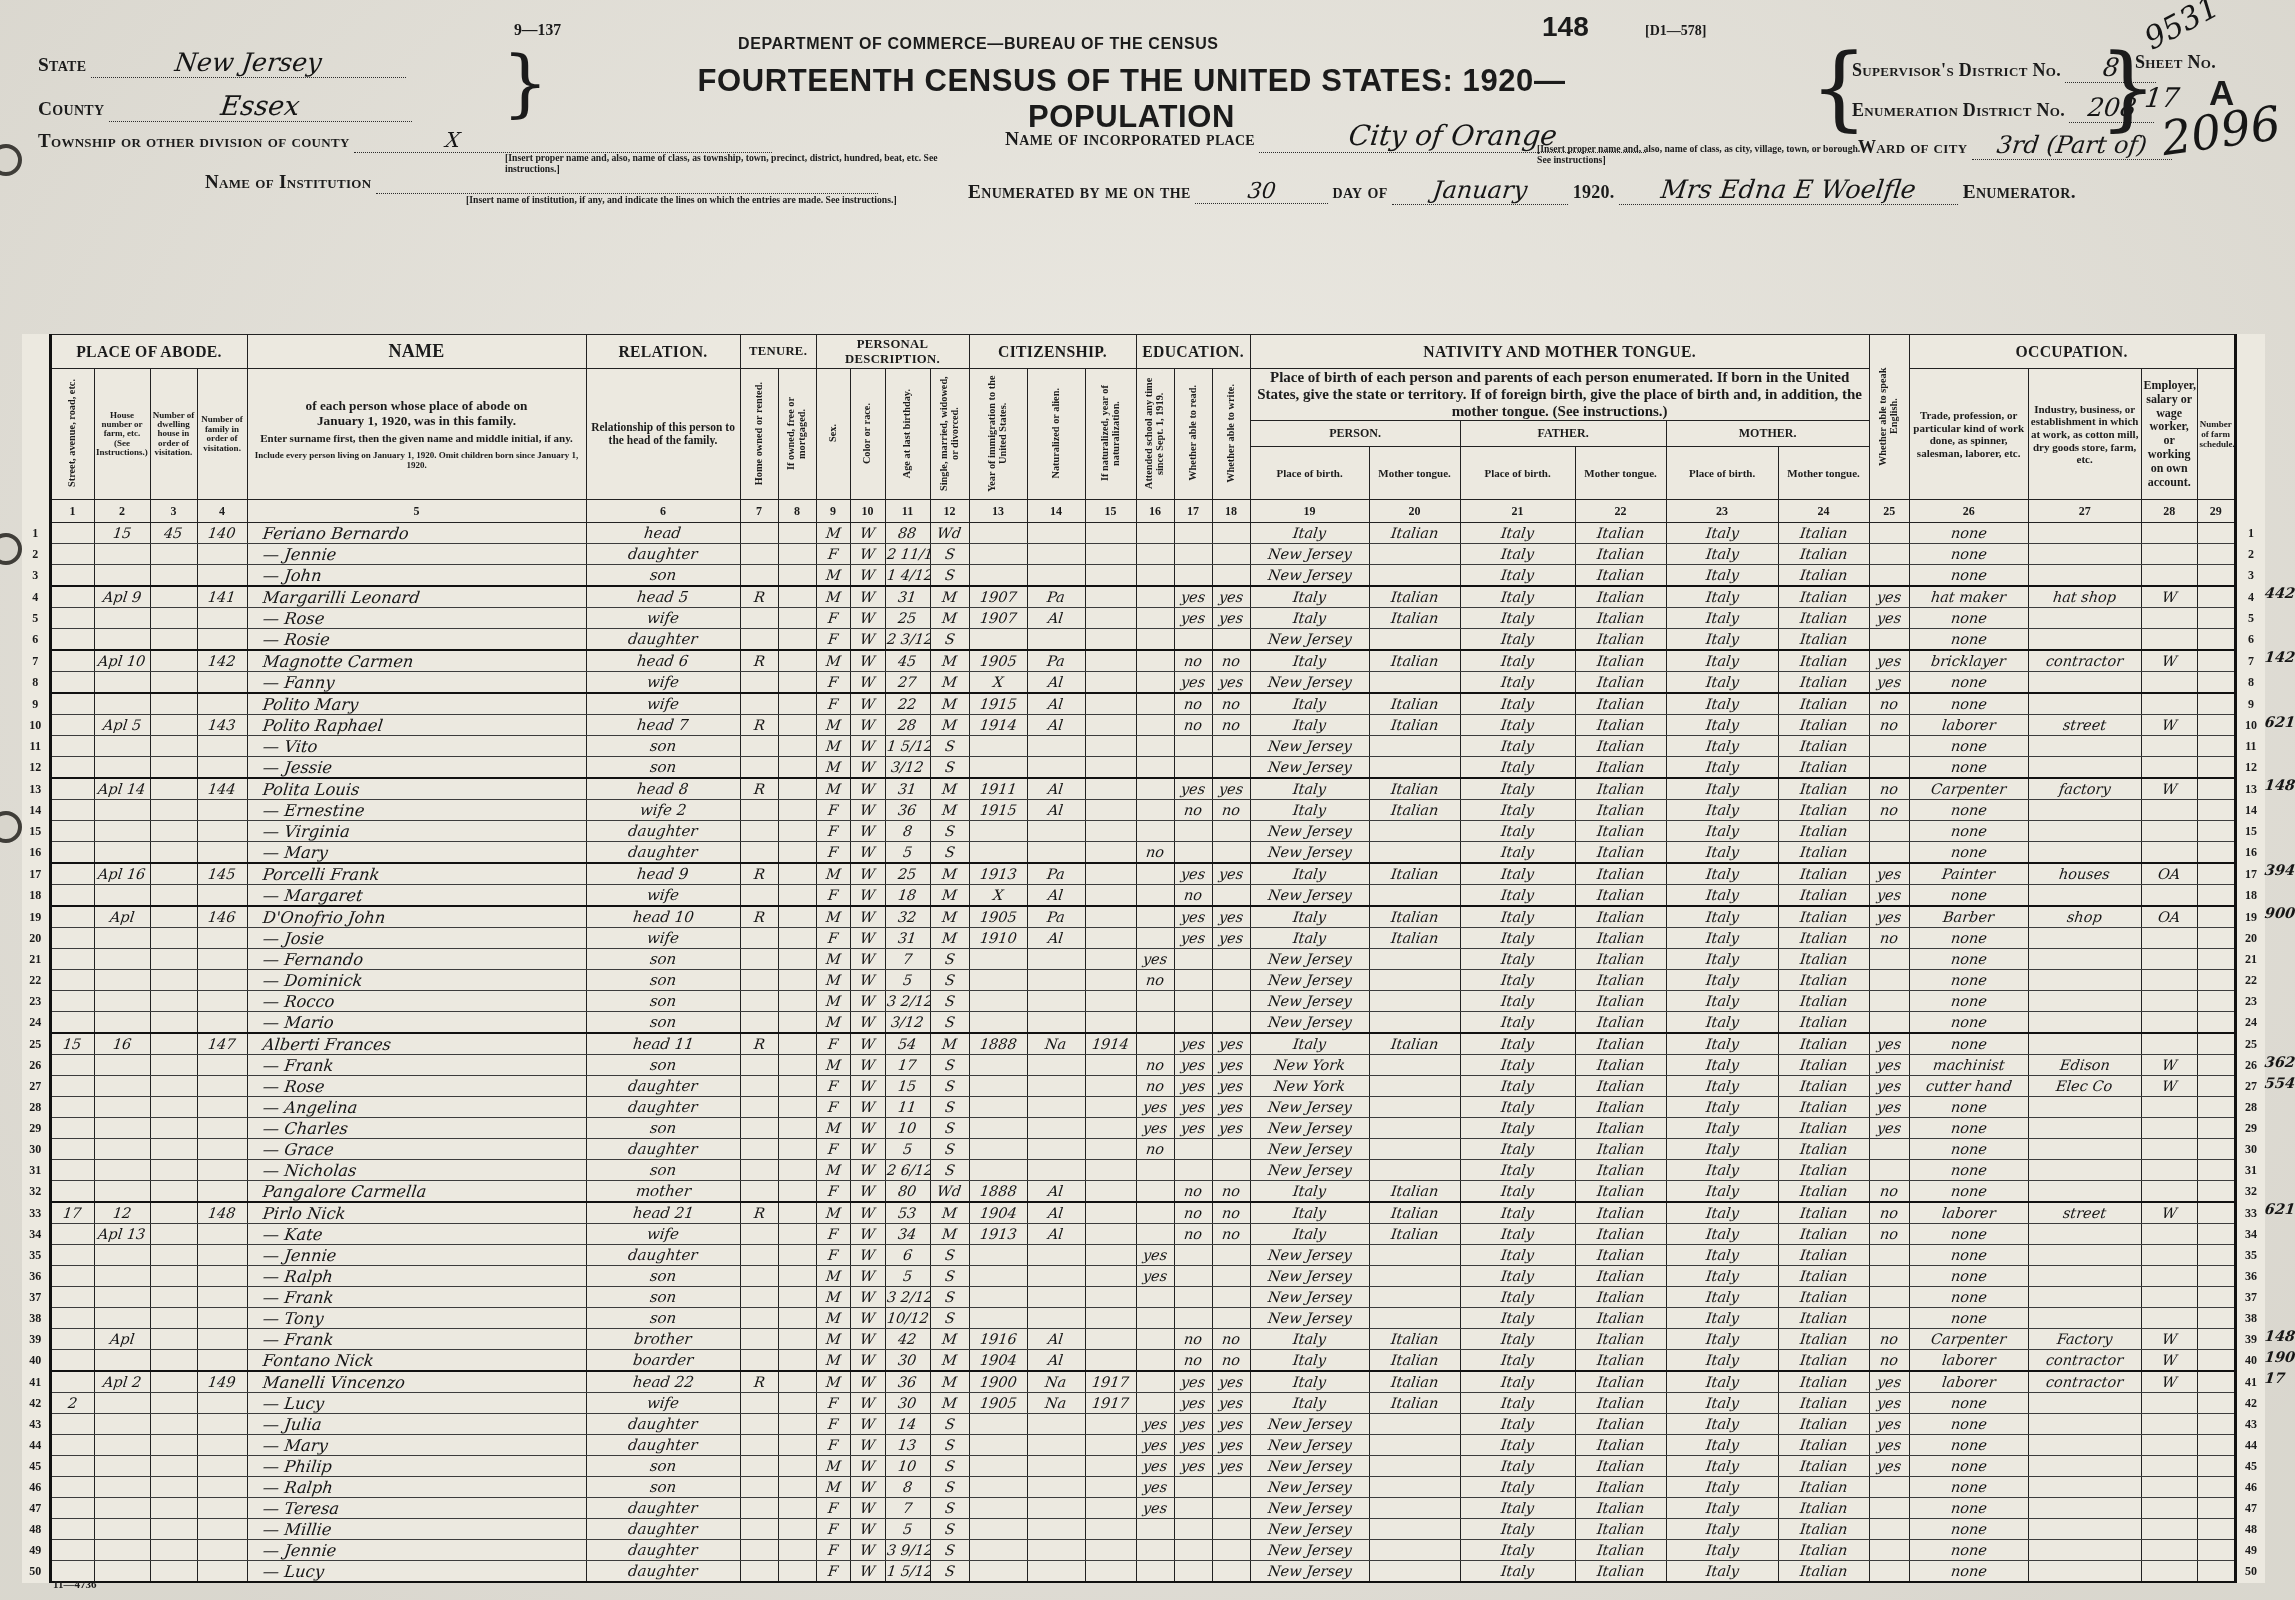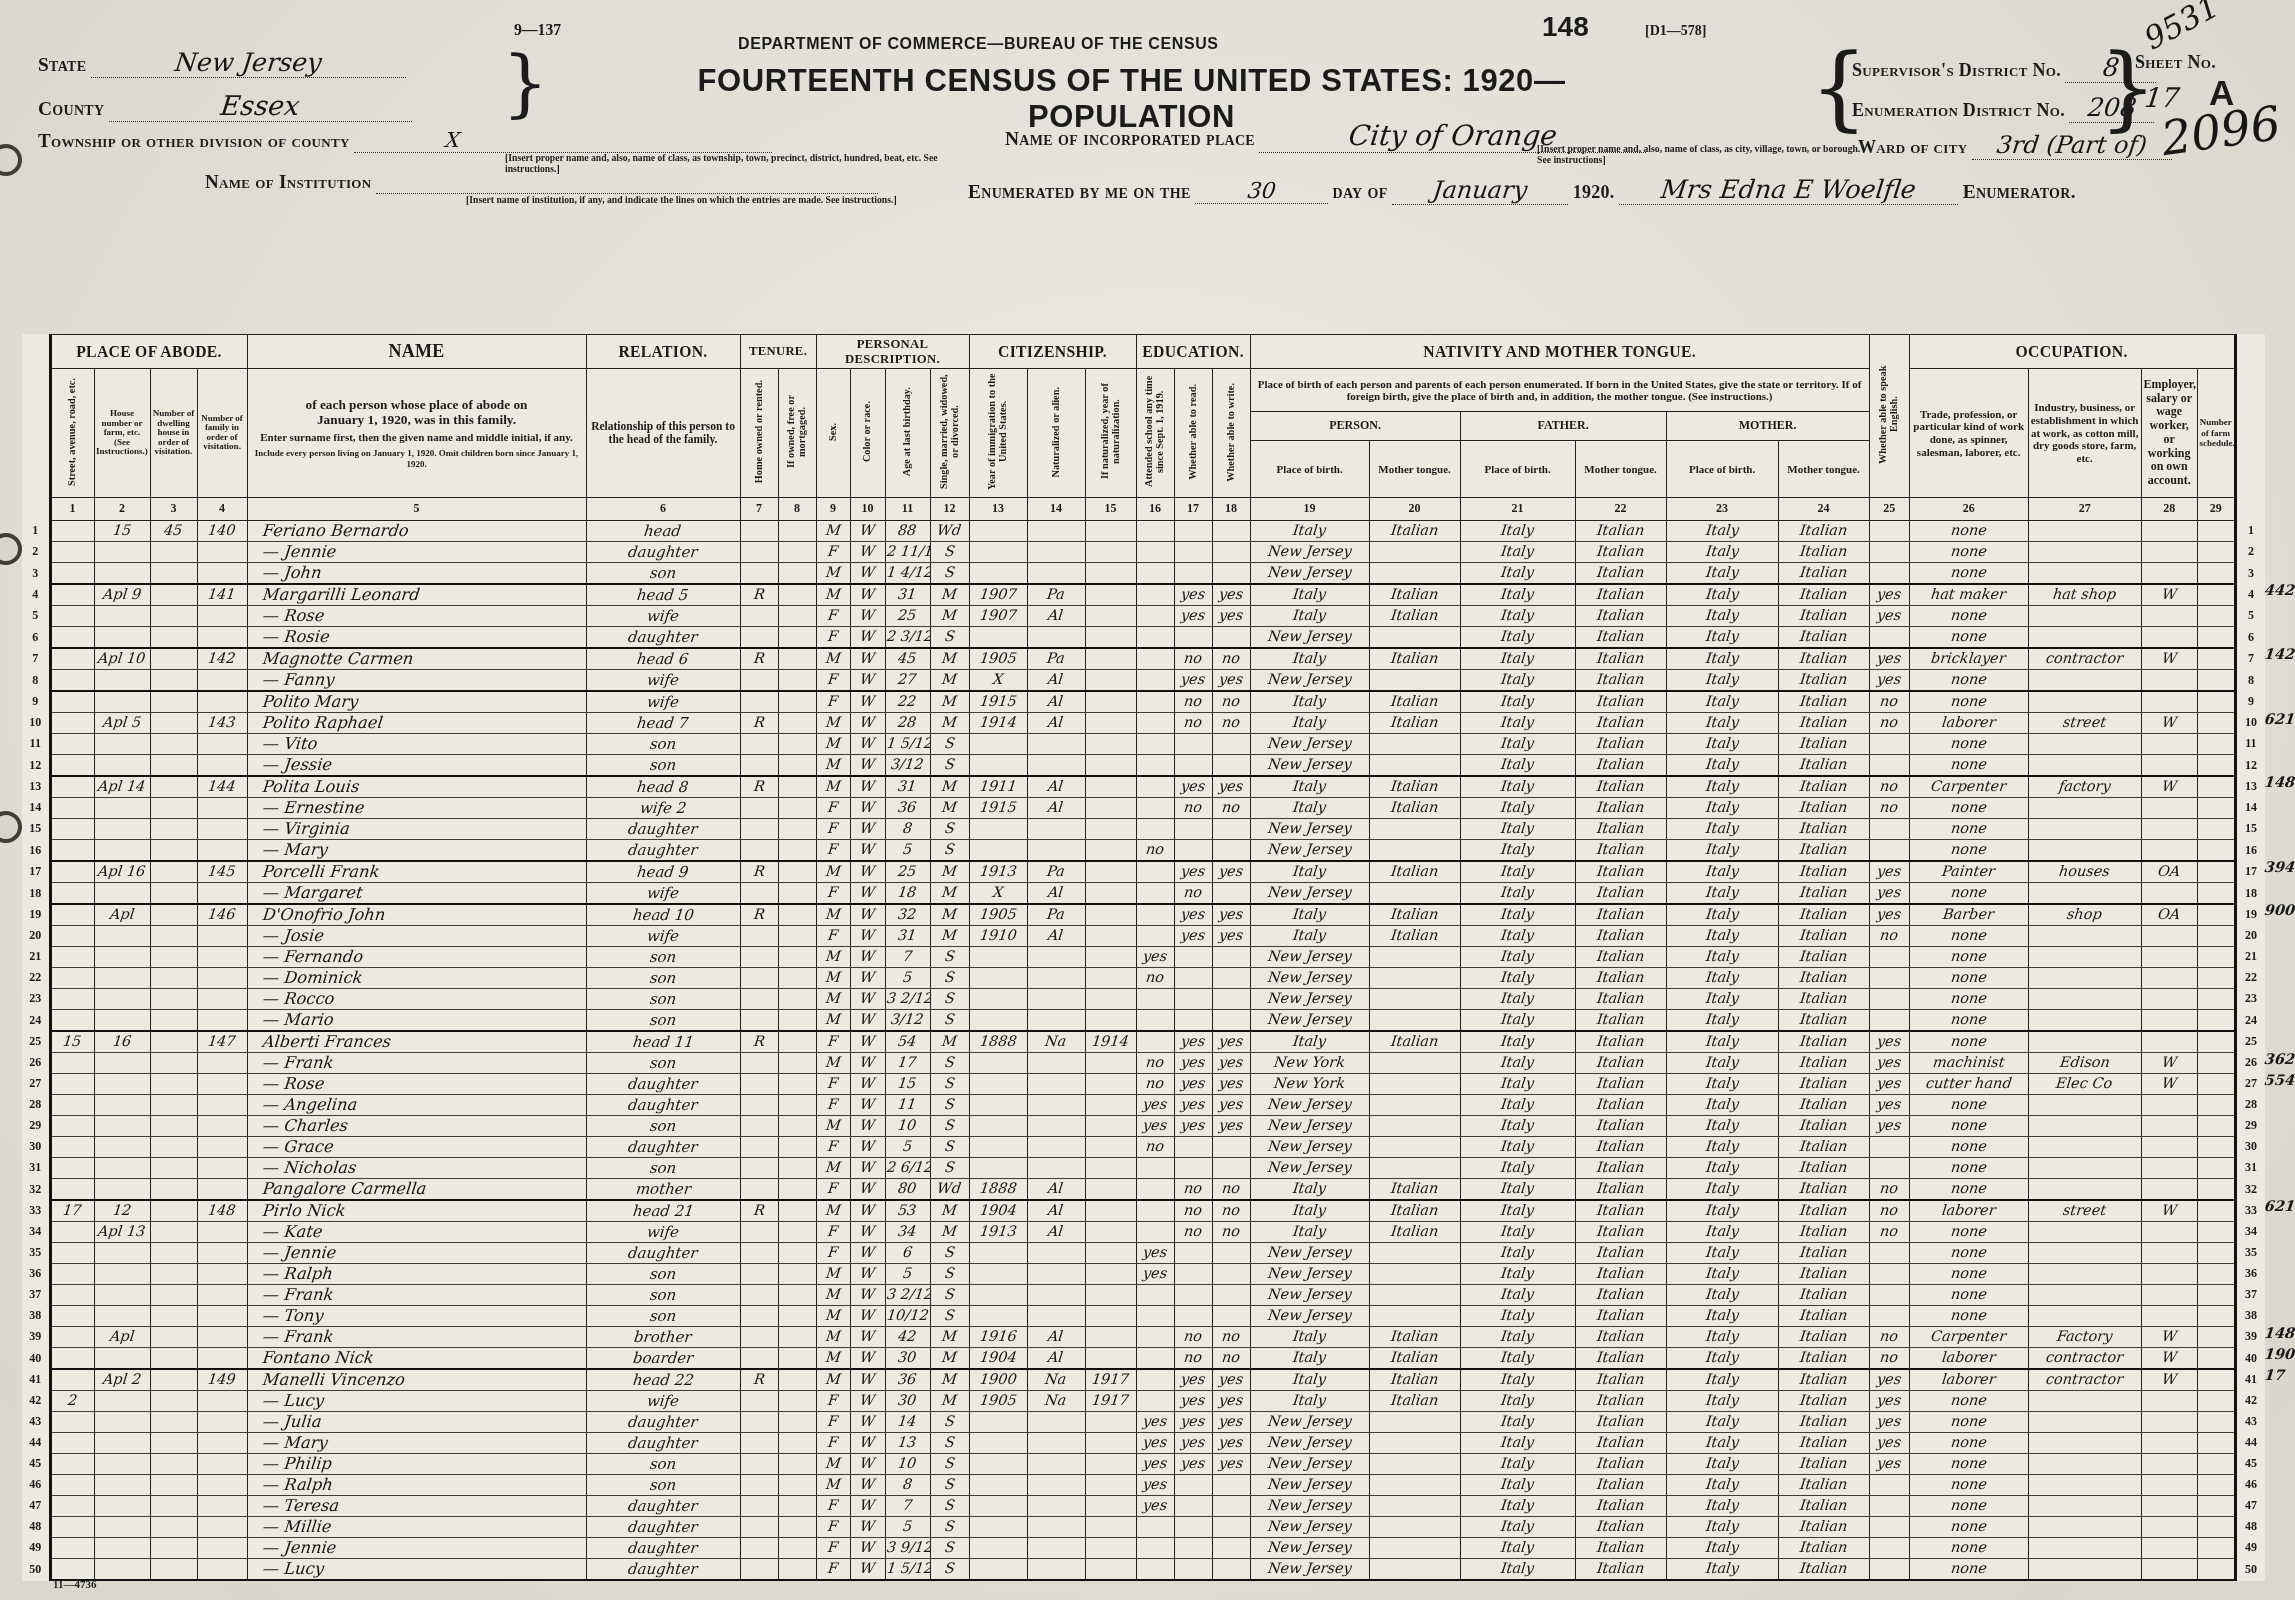--- a/index.html
+++ b/index.html
@@ -28,21 +28,21 @@
   thead th{background:#ece9e0;}
   .grp{font-size:15.7px;letter-spacing:0.3px;height:33px;}
   .grp-name{font-size:18px;}
   .vert{height:123px;vertical-align:middle;padding:2.4px 0.6px;}
   .vert span{writing-mode:vertical-rl;transform:rotate(180deg);display:inline-block;
      font-size:10.3px;line-height:1.05;max-height:119px;font-weight:bold;}
   .desc{font-size:10.3px;line-height:1.15;vertical-align:middle;}
   .name-desc{font-size:11px;}
   .name-desc .big{font-size:13.3px;display:block;margin-bottom:3.6px;}
   .name-desc .small{font-size:9px;display:block;margin-top:4.8px;font-weight:bold;}
-  .nat-note{font-size:11px;height:39px;vertical-align:middle;margin-top:31px;}
+  .nat-note{font-size:15px;height:39px;vertical-align:middle;margin-top:31px;}
   .subgrp{font-size:12px;height:25.4px;}
   .pbmt{font-size:11px;height:52px;vertical-align:middle;}
   .numrow th{font-size:12px;height:22px;}
   tbody td{height:20px;border-top:1px solid #3c3c3c;border-bottom:1px solid #3c3c3c;
      font-size:14.5px;white-space:nowrap;}
   tbody td .hw{font-size:14.5px;}
   td.c-name{text-align:left;padding-left:15.7px;}
   td.c-name .hw{font-size:16.3px;}
   td.c-rel .hw{font-size:15px;}
   tbody td{text-align:center;}

